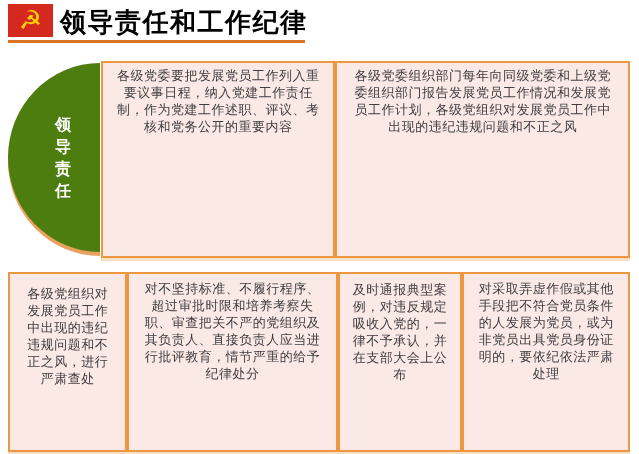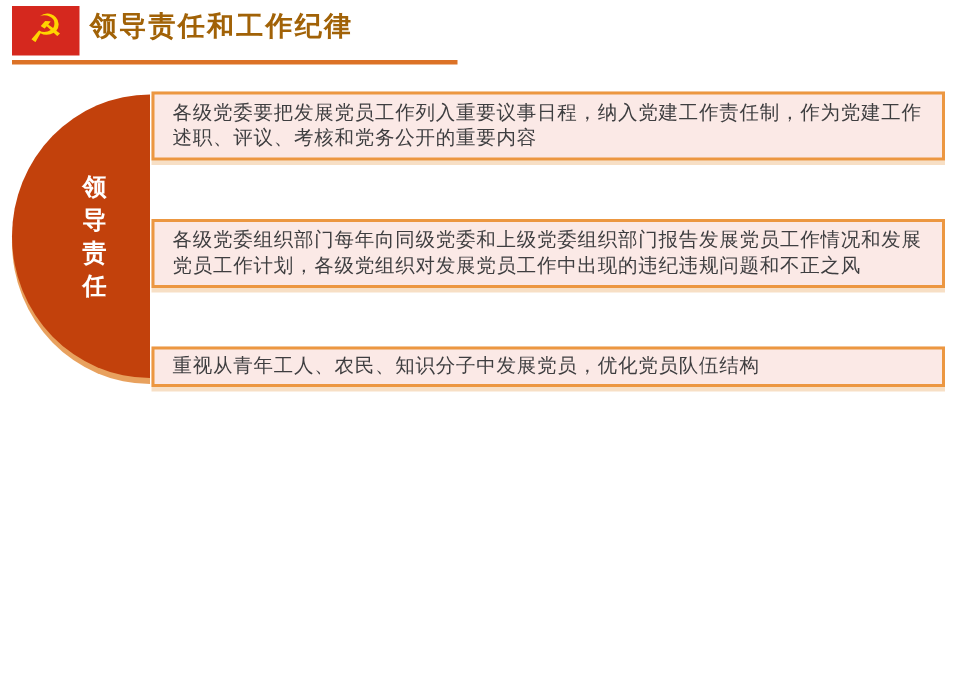--- a/index.html
+++ b/index.html
@@ -9,45 +9,45 @@
   }
   
   .header{position:absolute;top:0;left:0;width:100%;height:46px;}
   .emblem{
     position:absolute;left:8px;top:4px;width:45px;height:33px;
     background:#d5281e;display:flex;align-items:center;justify-content:center;
   }
   .emblem-glyph{color:#ffd400;font-size:26px;line-height:1;transform:translateY(-1px);}
   .title{
     position:absolute;left:60px;top:5px;margin:0;
-    font-size:18px;font-weight:bold;color:#a16207;letter-spacing:1.5px;white-space:nowrap;
+    font-size:26px;font-weight:bold;color:#000000;letter-spacing:1.5px;white-space:nowrap;
   }
   .underline{position:absolute;left:8px;top:40px;width:297px;height:3px;background:#dc7226;}
   
   .group{position:absolute;left:8px;display:flex;}
   .group-1{top:61px;width:622px;height:197px;}
   .group-2{top:272px;width:622px;height:180px;}
   .pill{
     flex:0 0 93px;position:relative;margin-right:0;
     align-self:stretch;
   }
   .pill-shape{
     position:absolute;left:0;top:2px;right:1px;bottom:6px;
-    background:#c2410c;
+    background:#4d7c0f;
     border-radius:100% 0 0 100% / 50% 0 0 50%;
     box-shadow:0 4px 0 rgba(224,130,40,.75);
     display:flex;align-items:center;justify-content:center;
   }
   .pill-label{
     width:18px;word-break:break-all;text-align:center;
     color:#ffffff;font-weight:bold;font-size:16px;line-height:22px;
     margin-left:18px;
   }
   .items{
-    flex:1;display:flex;flex-direction:column;justify-content:space-between;
+    flex:1;display:flex;flex-direction:row;justify-content:space-between;text-align:center;
   }
   .item{
     border:2px solid #ec9741;background:#fbe9e6;color:#3e3e40;
     font-size:13px;line-height:17px;letter-spacing:0.5px;
     padding:4px 12px;box-sizing:border-box;
     box-shadow:0 3px 0 rgba(238,185,127,.45);
   }
   .item.pad-xs{padding:3px 12px;}
   .item.pad-lg{padding:11px 12px;}
   .item.pad-md{padding:6px 12px;}
@@ -68,20 +68,25 @@
 
   <section class="group group-1">
     <div class="pill">
       <div class="pill-shape">
         <span class="pill-label">领导责任</span>
       </div>
     </div>
     <div class="items">
       <div class="item">各级党委要把发展党员工作列入重要议事日程，纳入党建工作责任制，作为党建工作述职、评议、考核和党务公开的重要内容</div>
       <div class="item">各级党委组织部门每年向同级党委和上级党委组织部门报告发展党员工作情况和发展党员工作计划，各级党组织对发展党员工作中出现的违纪违规问题和不正之风</div>
-      <div class="item pad-xs">重视从青年工人、农民、知识分子中发展党员，优化党员队伍结构</div>
     </div>
   </section>
 
   <section class="group group-2">
+    <div class="items">
+      <div class="item pad-lg">各级党组织对发展党员工作中出现的违纪违规问题和不正之风，进行严肃查处</div>
+      <div class="item pad-md">对不坚持标准、不履行程序、超过审批时限和培养考察失职、审查把关不严的党组织及其负责人、直接负责人应当进行批评教育，情节严重的给予纪律处分</div>
+      <div class="item pad-sm">及时通报典型案例，对违反规定吸收入党的，一律不予承认，并在支部大会上公布</div>
+      <div class="item pad-md">对采取弄虚作假或其他手段把不符合党员条件的人发展为党员，或为非党员出具党员身份证明的，要依纪依法严肃处理</div>
+    </div>
   </section>
 
 </div>
 
 </body></html>

